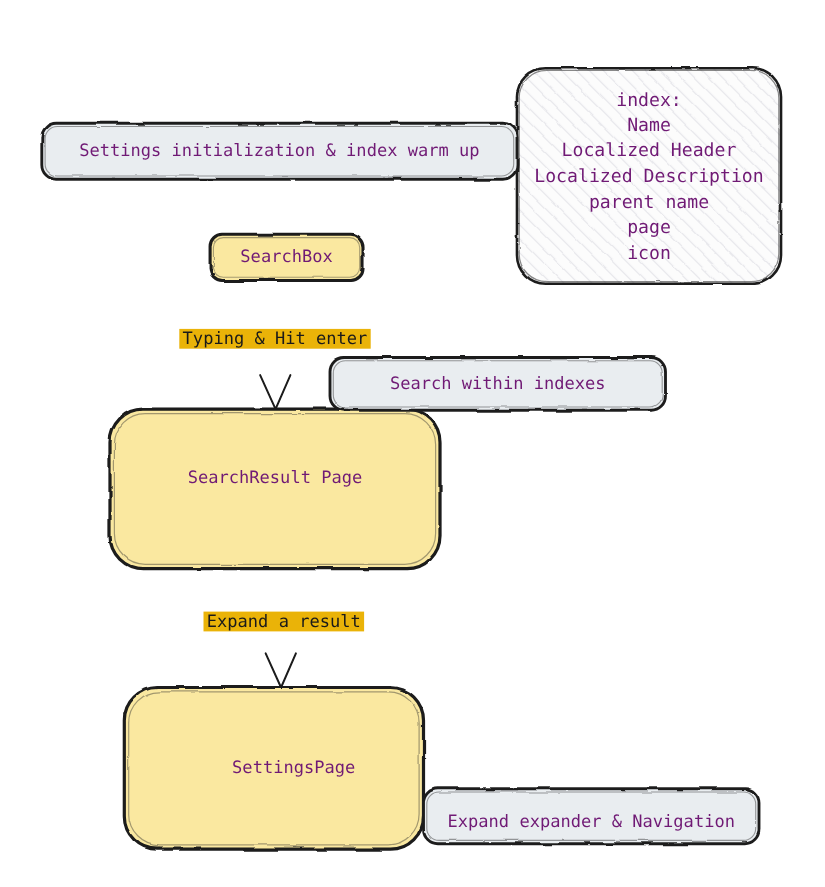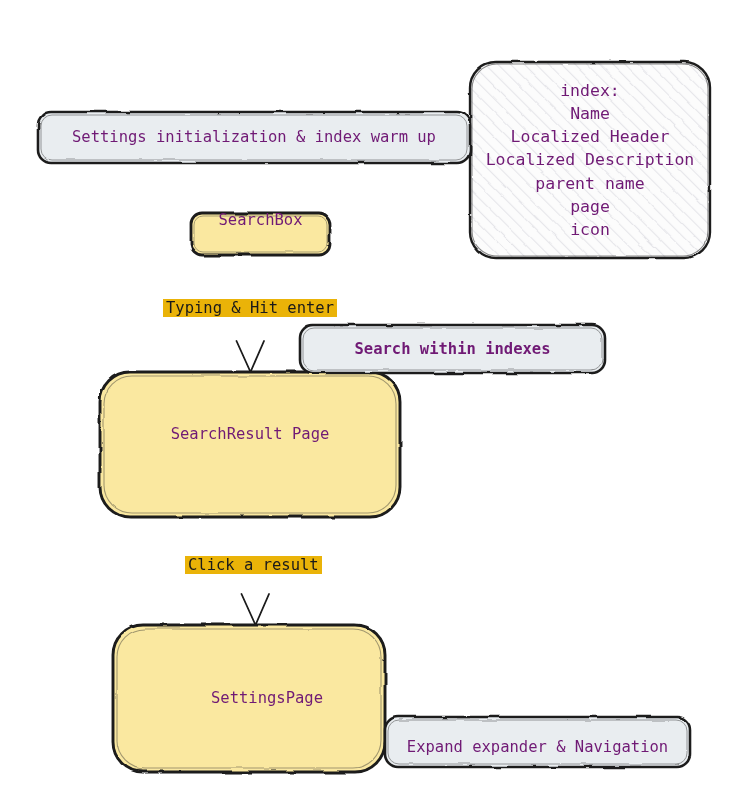--- a/index.html
+++ b/index.html
@@ -133,27 +133,27 @@
   <div class="node-label lbl-note" style="left:38px; top:112px; width:432px; height:51px;">Settings initialization &amp; index warm up</div>
 
   <div class="node-label lbl-index" style="left:470px; top:62px; width:240px; height:196px;">index:
 Name
 Localized Header
 Localized Description
 parent name
 page
 icon</div>
 
-  <div class="node-label lbl-proc" style="left:191px; top:200px; width:139px; height:40px;">SearchBox</div>
+  <div class="node-label lbl-proc" style="left:191px; top:213px; width:139px; height:40px;">SearchBox</div>
 
-  <div class="node-label lbl-note" style="left:300px; top:325px; width:305px; height:48px;font-weight:bold;">Search within indexes</div>
+  <div class="node-label lbl-note" style="left:300px; top:325px; width:305px; height:48px;">Search within indexes</div>
 
   <div class="node-label lbl-proc" style="left:100px; top:372px; width:300px; height:124px;">SearchResult Page</div>
 
   <div class="node-label lbl-proc" style="left:113px; top:625px; width:308px; height:147px;">SettingsPage</div>
 
   <div class="node-label lbl-note" style="left:385px; top:717px; width:305px; height:60px;">Expand expander &amp; Navigation</div>
 
   <div class="edge-label" style="left:163px; top:299px;">Typing &amp; Hit enter</div>
 
-  <div class="edge-label" style="left:185px; top:556px;">Click a result</div>
+  <div class="edge-label" style="left:185px; top:556px;">Expand a result</div>
 
 </div>
 
 </body></html>

